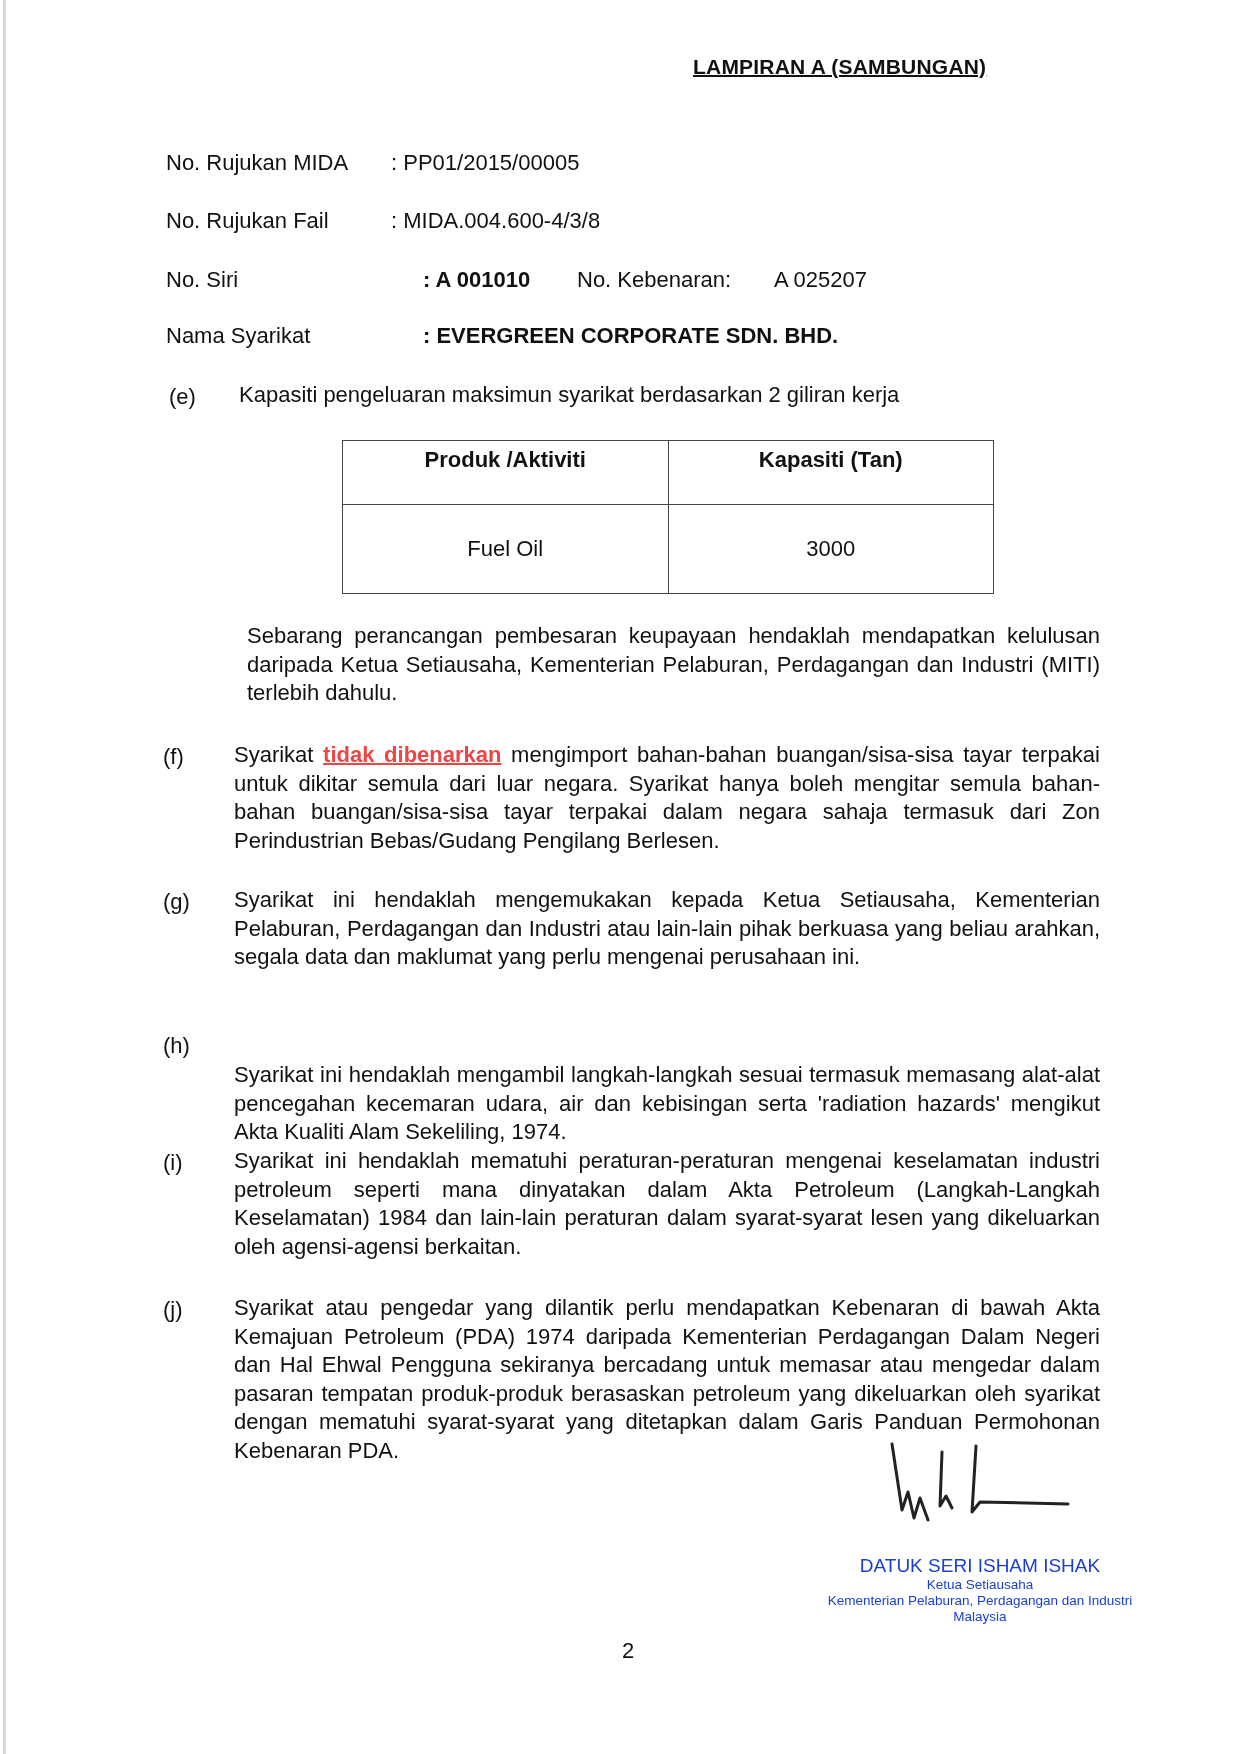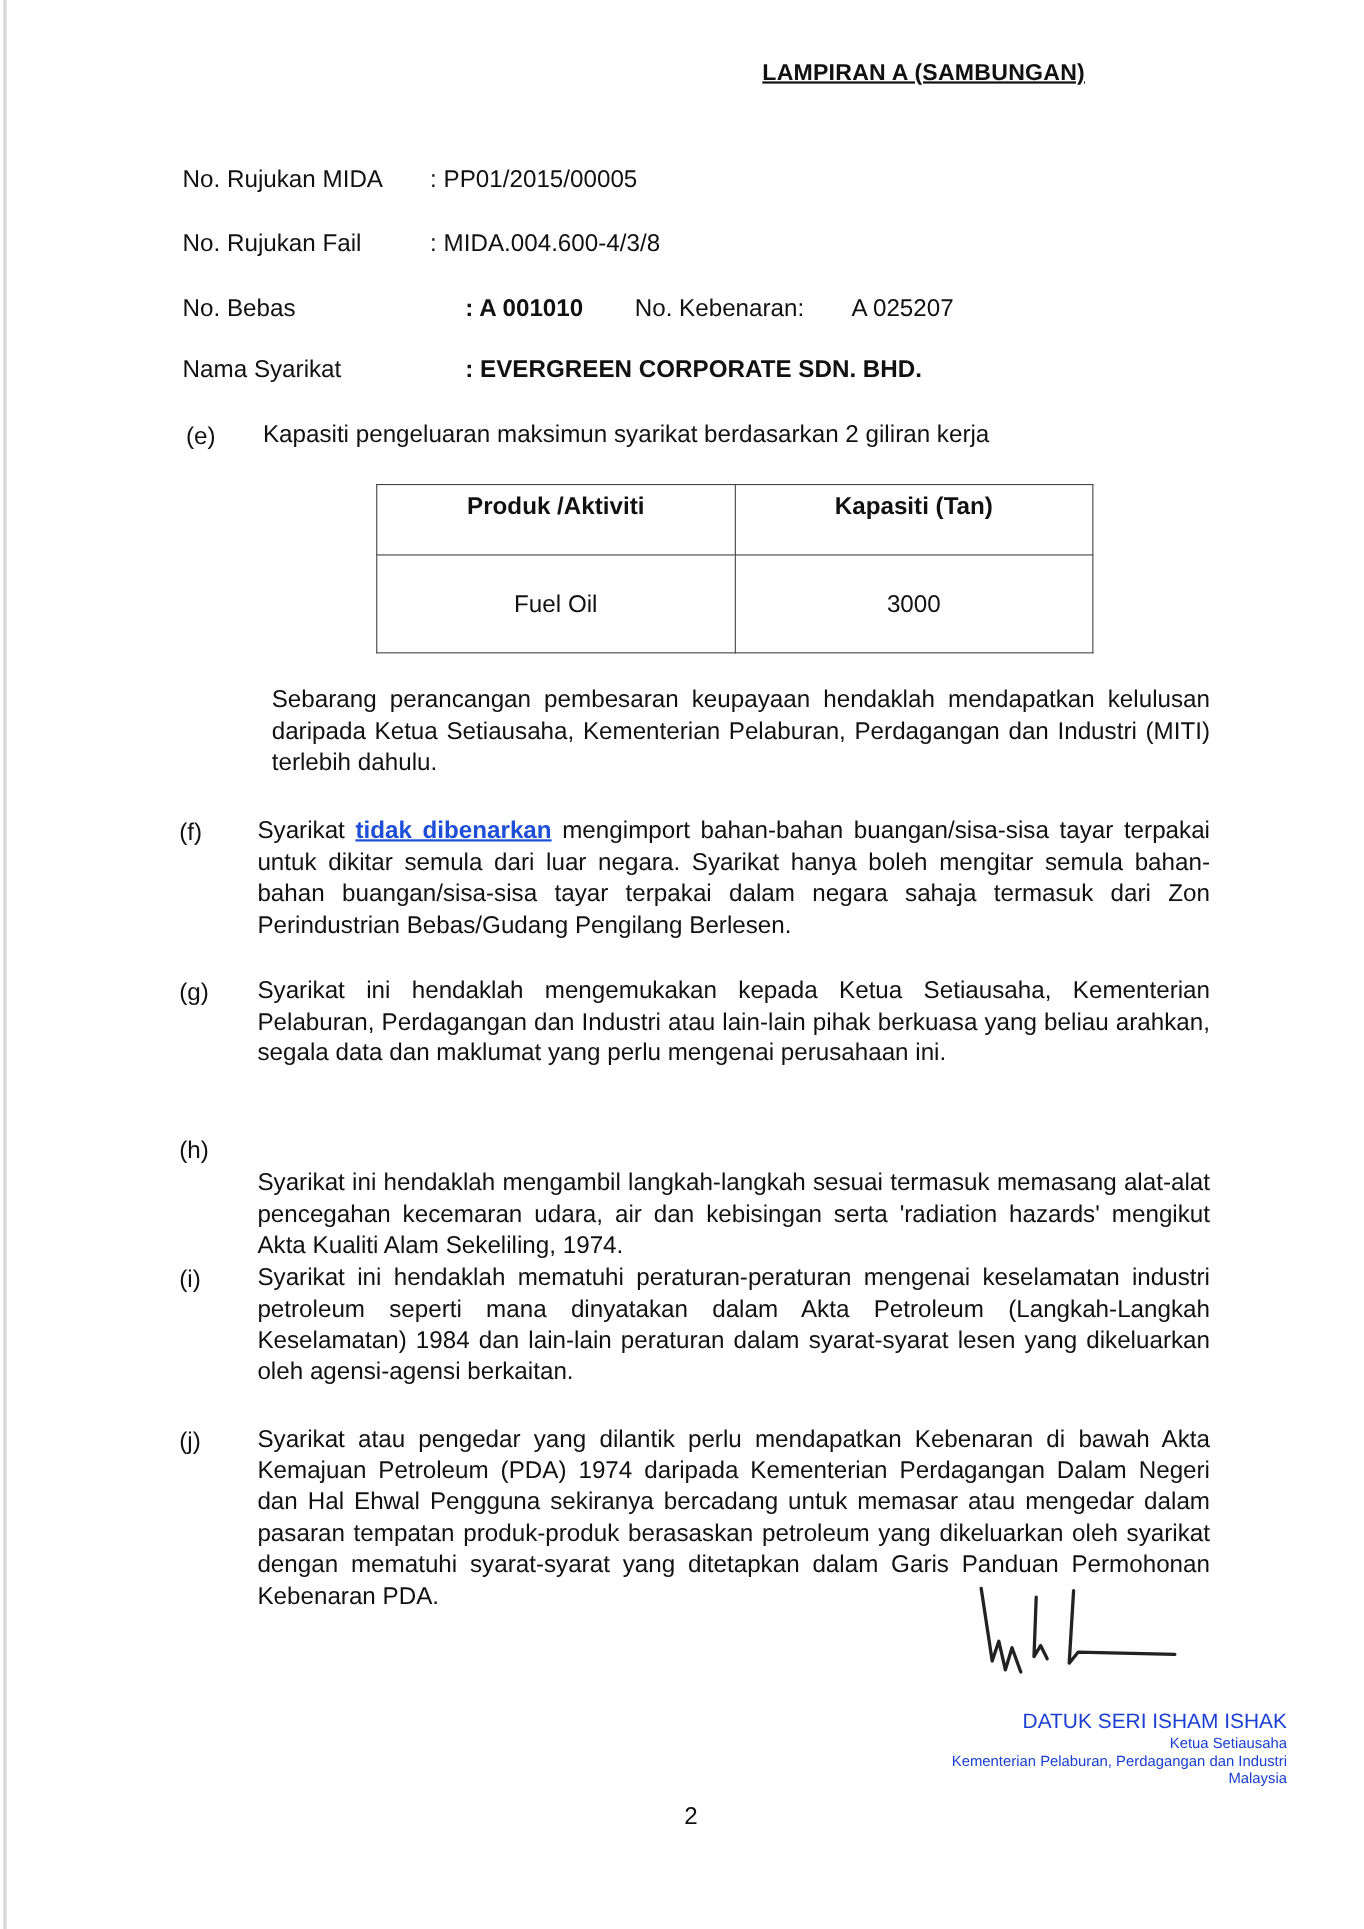--- a/index.html
+++ b/index.html
@@ -19,53 +19,53 @@
   .meta-value { position: absolute; left: 225px; }
   .meta-value.bold { font-weight: bold; margin-left: 32px; }
   .meta-extra-label { position: absolute; left: 411px; }
   .meta-extra-value { position: absolute; left: 608px; }
 
   .item-marker { position: absolute; font-size: 22px; }
   .para {
     position: absolute; font-size: 22px; line-height: 28.6px;
     text-align: justify; text-align-last: left;
   }
-  .para .u { font-weight: bold; text-decoration: underline; text-decoration-thickness: 2px; color: #1d4ed8; }
+  .para .u { font-weight: bold; text-decoration: underline; text-decoration-thickness: 2px; color: #ef4444; }
 
   table.cap {
     position: absolute; left: 299px; top: 440px; width: 652px;
     border-collapse: collapse; font-size: 22px; margin-left: 43px;
   }
   table.cap th, table.cap td { border: 1.5px solid #444; text-align: center; width: 50%; }
   table.cap th { height: 56px; vertical-align: top; padding-top: 6px; font-weight: bold; }
   table.cap td { height: 86px; vertical-align: middle; }
 
   .signature { position: absolute; left: 880px; top: 1440px; width: 220px; height: 110px; }
-  .sig-block { position: absolute; left: 790px; top: 1555px; width: 380px; text-align: right; color: #1a3fd0; }
+  .sig-block { position: absolute; left: 790px; top: 1555px; width: 380px; text-align: center; color: #1a3fd0; }
   .sig-name { font-size: 19px; line-height: 22px; }
   .sig-line { font-size: 13.5px; line-height: 16px; font-weight: normal; color: #1a3fd0; }
   .page-number { position: absolute; left: 622px; top: 1638px; font-size: 22px; }
 </style>
 </head>
 <body>
 
 <div class="edge-line"></div>
 
 <div class="header-title">LAMPIRAN A (SAMBUNGAN)</div>
 
 <div class="meta-row" style="top:150px;">
   <span class="meta-label">No. Rujukan MIDA</span>
   <span class="meta-value">: PP01/2015/00005</span>
 </div>
 <div class="meta-row" style="top:208px;">
   <span class="meta-label">No. Rujukan Fail</span>
   <span class="meta-value">: MIDA.004.600-4/3/8</span>
 </div>
 <div class="meta-row" style="top:267px;">
-  <span class="meta-label">No. Bebas</span>
+  <span class="meta-label">No. Siri</span>
   <span class="meta-value bold">: A 001010</span>
   <span class="meta-extra-label">No. Kebenaran:</span>
   <span class="meta-extra-value">A 025207</span>
 </div>
 <div class="meta-row" style="top:323px;">
   <span class="meta-label">Nama Syarikat</span>
   <span class="meta-value bold">: EVERGREEN CORPORATE SDN. BHD.</span>
 </div>
 
 <div class="item-marker" style="left:169px; top:384px;">(e)</div>

